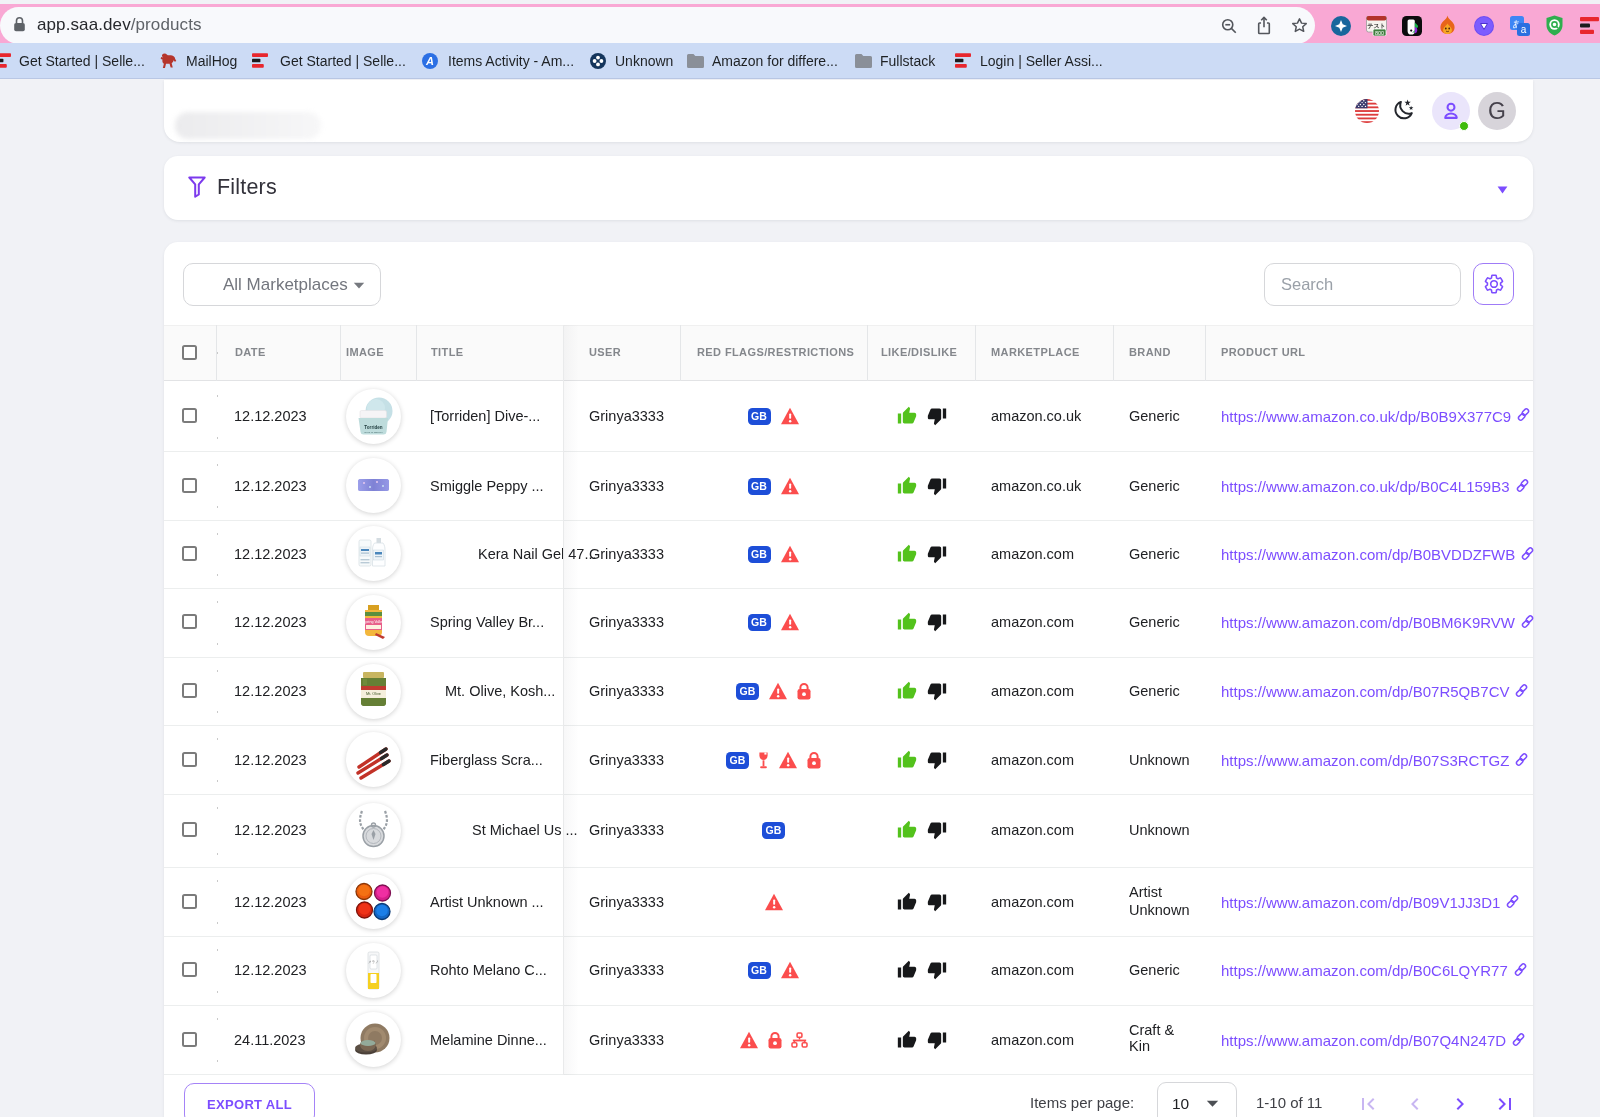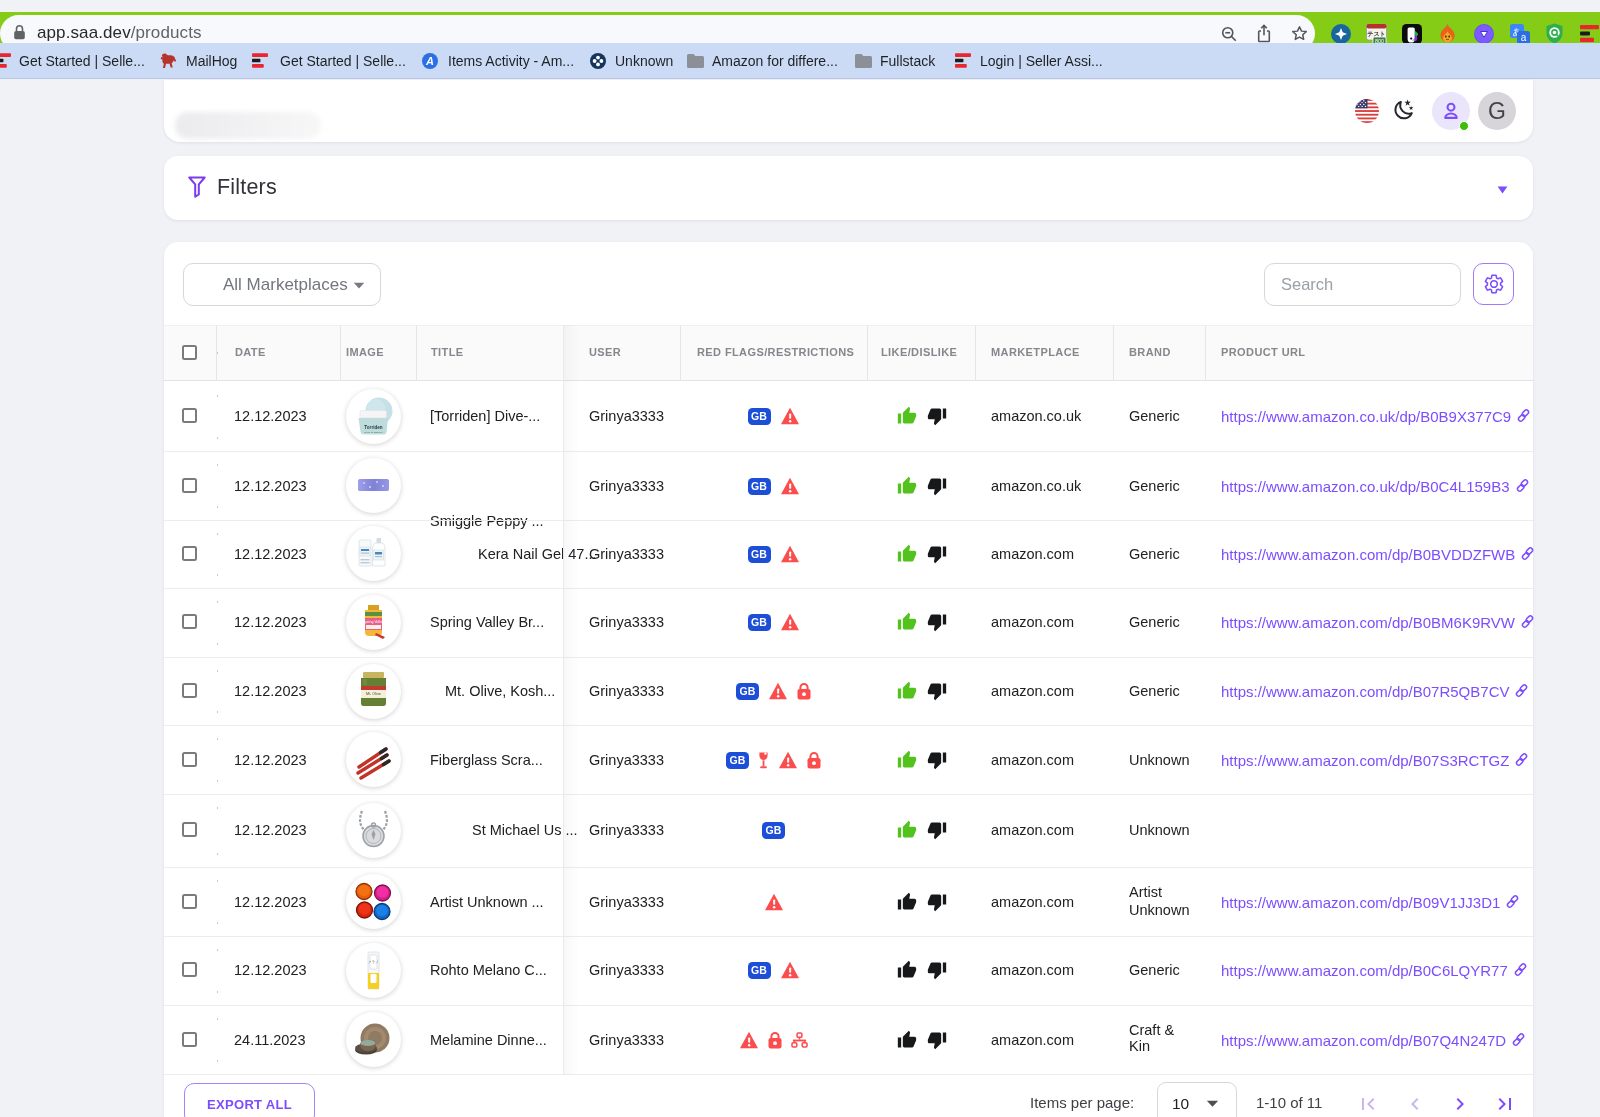--- a/index.html
+++ b/index.html
@@ -1,17 +1,17 @@
 <!DOCTYPE html>
 <html><head><meta charset="utf-8">
 <style>
 *{margin:0;padding:0;box-sizing:border-box;}
 html,body{width:1600px;height:1117px;overflow:hidden;background:#f1f2f6;font-family:"Liberation Sans",sans-serif;}
 .abs{position:absolute;}
-.toolbar{position:absolute;left:0;top:12px;width:1600px;height:43px;background:#84cc16;}
+.toolbar{position:absolute;left:0;top:4px;width:1600px;height:43px;background:#f9a8d4;}
 .pill{position:absolute;left:0px;top:3px;width:1315px;height:37px;background:#f8f9fc;border-radius:19px;}
 .bookmarks{position:absolute;left:0;top:43px;width:1600px;height:36px;background:#ccdbf5;border-bottom:1px solid #b9c7e4;}
 .bm{position:absolute;top:0;height:36px;display:flex;align-items:center;font-size:14px;color:#1e2124;white-space:nowrap;}
 .page{position:absolute;left:0;top:80px;width:1600px;height:1037px;background:#f1f2f6;}
 .card{position:absolute;background:#fff;box-shadow:0 1px 3px rgba(60,64,80,0.10);}
 .hdrlbl{position:absolute;font-size:11px;font-weight:bold;color:#84878c;letter-spacing:0.4px;white-space:nowrap;}
 .cell{position:absolute;font-size:14.5px;color:#202124;white-space:nowrap;}
 .cbx{position:absolute;width:15px;height:15px;border:2px solid #7b7b7b;border-radius:2.5px;background:#fff;}
 .rowline{position:absolute;height:1px;background:#eceeee;}
 .vline{position:absolute;width:1px;background:#e4e6e8;}
@@ -253,21 +253,21 @@
 <div class="likes" style="left:733px;top:164px;">
         <svg width="20" height="20" viewBox="0 0 24 24" fill="#53c21c">
           <path d="M1 21h4V9H1v12zm22-11c0-1.1-.9-2-2-2h-6.31l.95-4.57.03-.32c0-.41-.17-.79-.44-1.06L14.17 1 7.59 7.59C7.22 7.95 7 8.45 7 9v10c0 1.1.9 2 2 2h9c.83 0 1.54-.5 1.84-1.22l3.02-7.05c.09-.23.14-.47.14-.73v-2z"></path>
         </svg>
         <svg width="20" height="20" viewBox="0 0 24 24" fill="#17181a">
           <path d="M15 3H6c-.83 0-1.54.5-1.84 1.22l-3.02 7.05c-.09.23-.14.47-.14.73v2c0 1.1.9 2 2 2h6.31l-.95 4.57-.03.32c0 .41.17.79.44 1.06L9.83 23l6.59-6.59c.36-.36.58-.86.58-1.41V5c0-1.1-.9-2-2-2zm4 0v12h4V3h-4z"></path>
         </svg>
       </div>
 <div class="cell" style="left:827px;top:166px;">amazon.co.uk</div>
 <div class="cell" style="left:965px;top:166px;">Generic</div>
-<div class="url" style="left:1057px;top:166px;display:flex;align-items:center;">https://www.amazon.co.uk/dp/B0B9X377C9<svg style="margin-left:6px;flex:0 0 auto" width="15" height="15" viewBox="0 0 24 24" fill="none" stroke="#7c4dff" stroke-width="2.4">
+<div class="url" style="left:1057px;top:166px;display:flex;">https://www.amazon.co.uk/dp/B0B9X377C9<svg style="margin-left:6px;flex:0 0 auto" width="15" height="15" viewBox="0 0 24 24" fill="none" stroke="#7c4dff" stroke-width="2.4">
           <path d="M13.5 10.5 10.5 13.5" stroke-width="0"></path>
           <rect x="1.8" y="10.8" width="11.4" height="7" rx="3.5" transform="rotate(-45 7.5 14.3)"></rect>
           <rect x="10.8" y="1.8" width="11.4" height="7" rx="3.5" transform="rotate(-45 16.5 9.7)"></rect>
         </svg></div>
 <div class="rowline" style="left:0;top:209px;width:1369px;"></div>
 <div class="abs" style="left:52.5px;top:153px;width:1.6px;height:1.6px;background:#c9c9c9;"></div>
 <div class="abs" style="left:52.5px;top:195px;width:1.6px;height:1.6px;background:#c9c9c9;"></div>
 <div class="cbx" style="left:18px;top:236px;"></div>
 <div class="cell" style="left:70px;top:236px;">12.12.2023</div>
 <div class="imgc" style="left:182px;top:216px;"><svg width="55" height="55" viewBox="0 0 55 55">
@@ -278,21 +278,21 @@
               <stop offset="0" stop-color="#a3a6ef"></stop>
               <stop offset="0.5" stop-color="#7e81d4"></stop>
               <stop offset="1" stop-color="#9a9dea"></stop>
             </linearGradient>
           </defs>
           <circle cx="18" cy="25" r="1" fill="#e7c8ef"></circle>
           <circle cx="24" cy="29" r="1" fill="#c8e0f5"></circle>
           <circle cx="31" cy="24" r="1" fill="#e7c8ef"></circle>
           <circle cx="37" cy="28" r="1" fill="#c8e0f5"></circle>
         </svg></div>
-<div class="cell" style="left:266px;top:236px;margin-top:35px;">Smiggle Peppy ...</div>
+<div class="cell" style="left:266px;top:236px;">Smiggle Peppy ...</div>
 <div class="cell" style="left:425px;top:236px;">Grinya3333</div>
 <div class="flags" style="left:516px;top:234px;width:187px;height:20px;">
         <span class="gb">GB</span>
         <svg width="20" height="18" viewBox="0 0 24 22" fill="#fb4d4d">
           <path d="M1 21h22L12 1z"></path>
           <rect x="11" y="8" width="2.4" height="6.5" fill="#fff" rx="1"></rect>
           <circle cx="12.2" cy="17.3" r="1.5" fill="#fff"></circle>
         </svg>
       </div>
 <div class="likes" style="left:733px;top:234px;">

